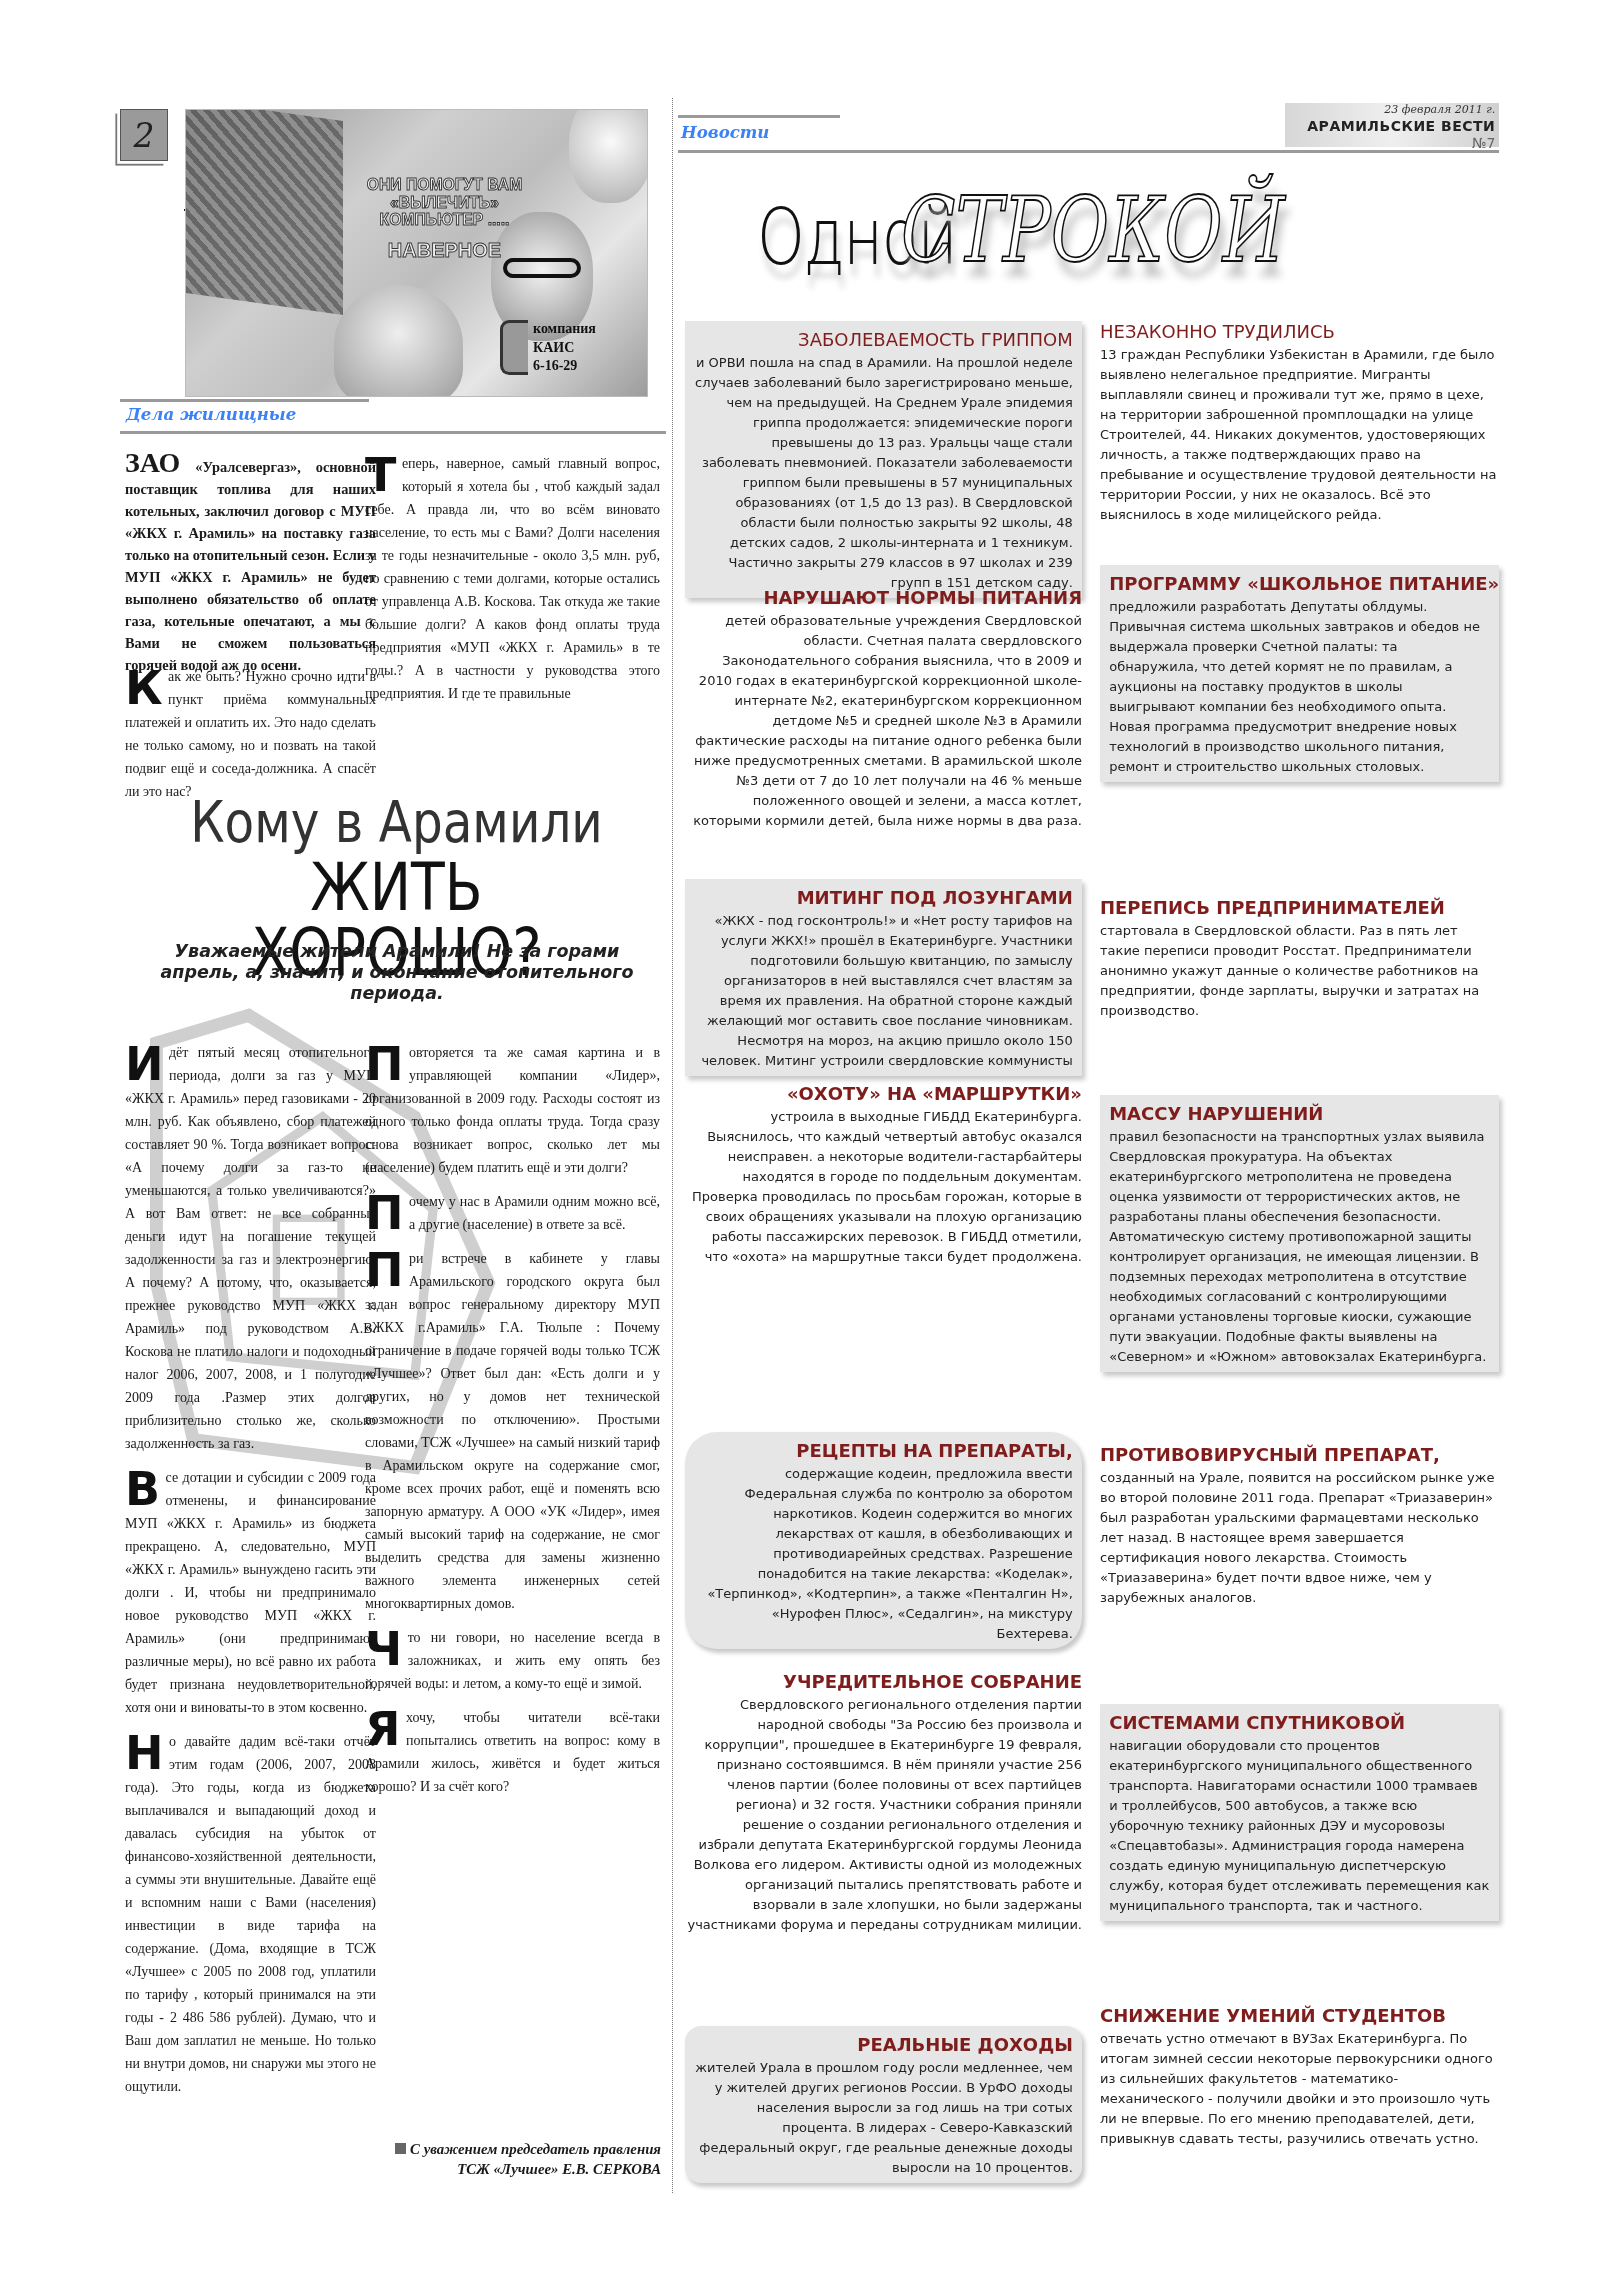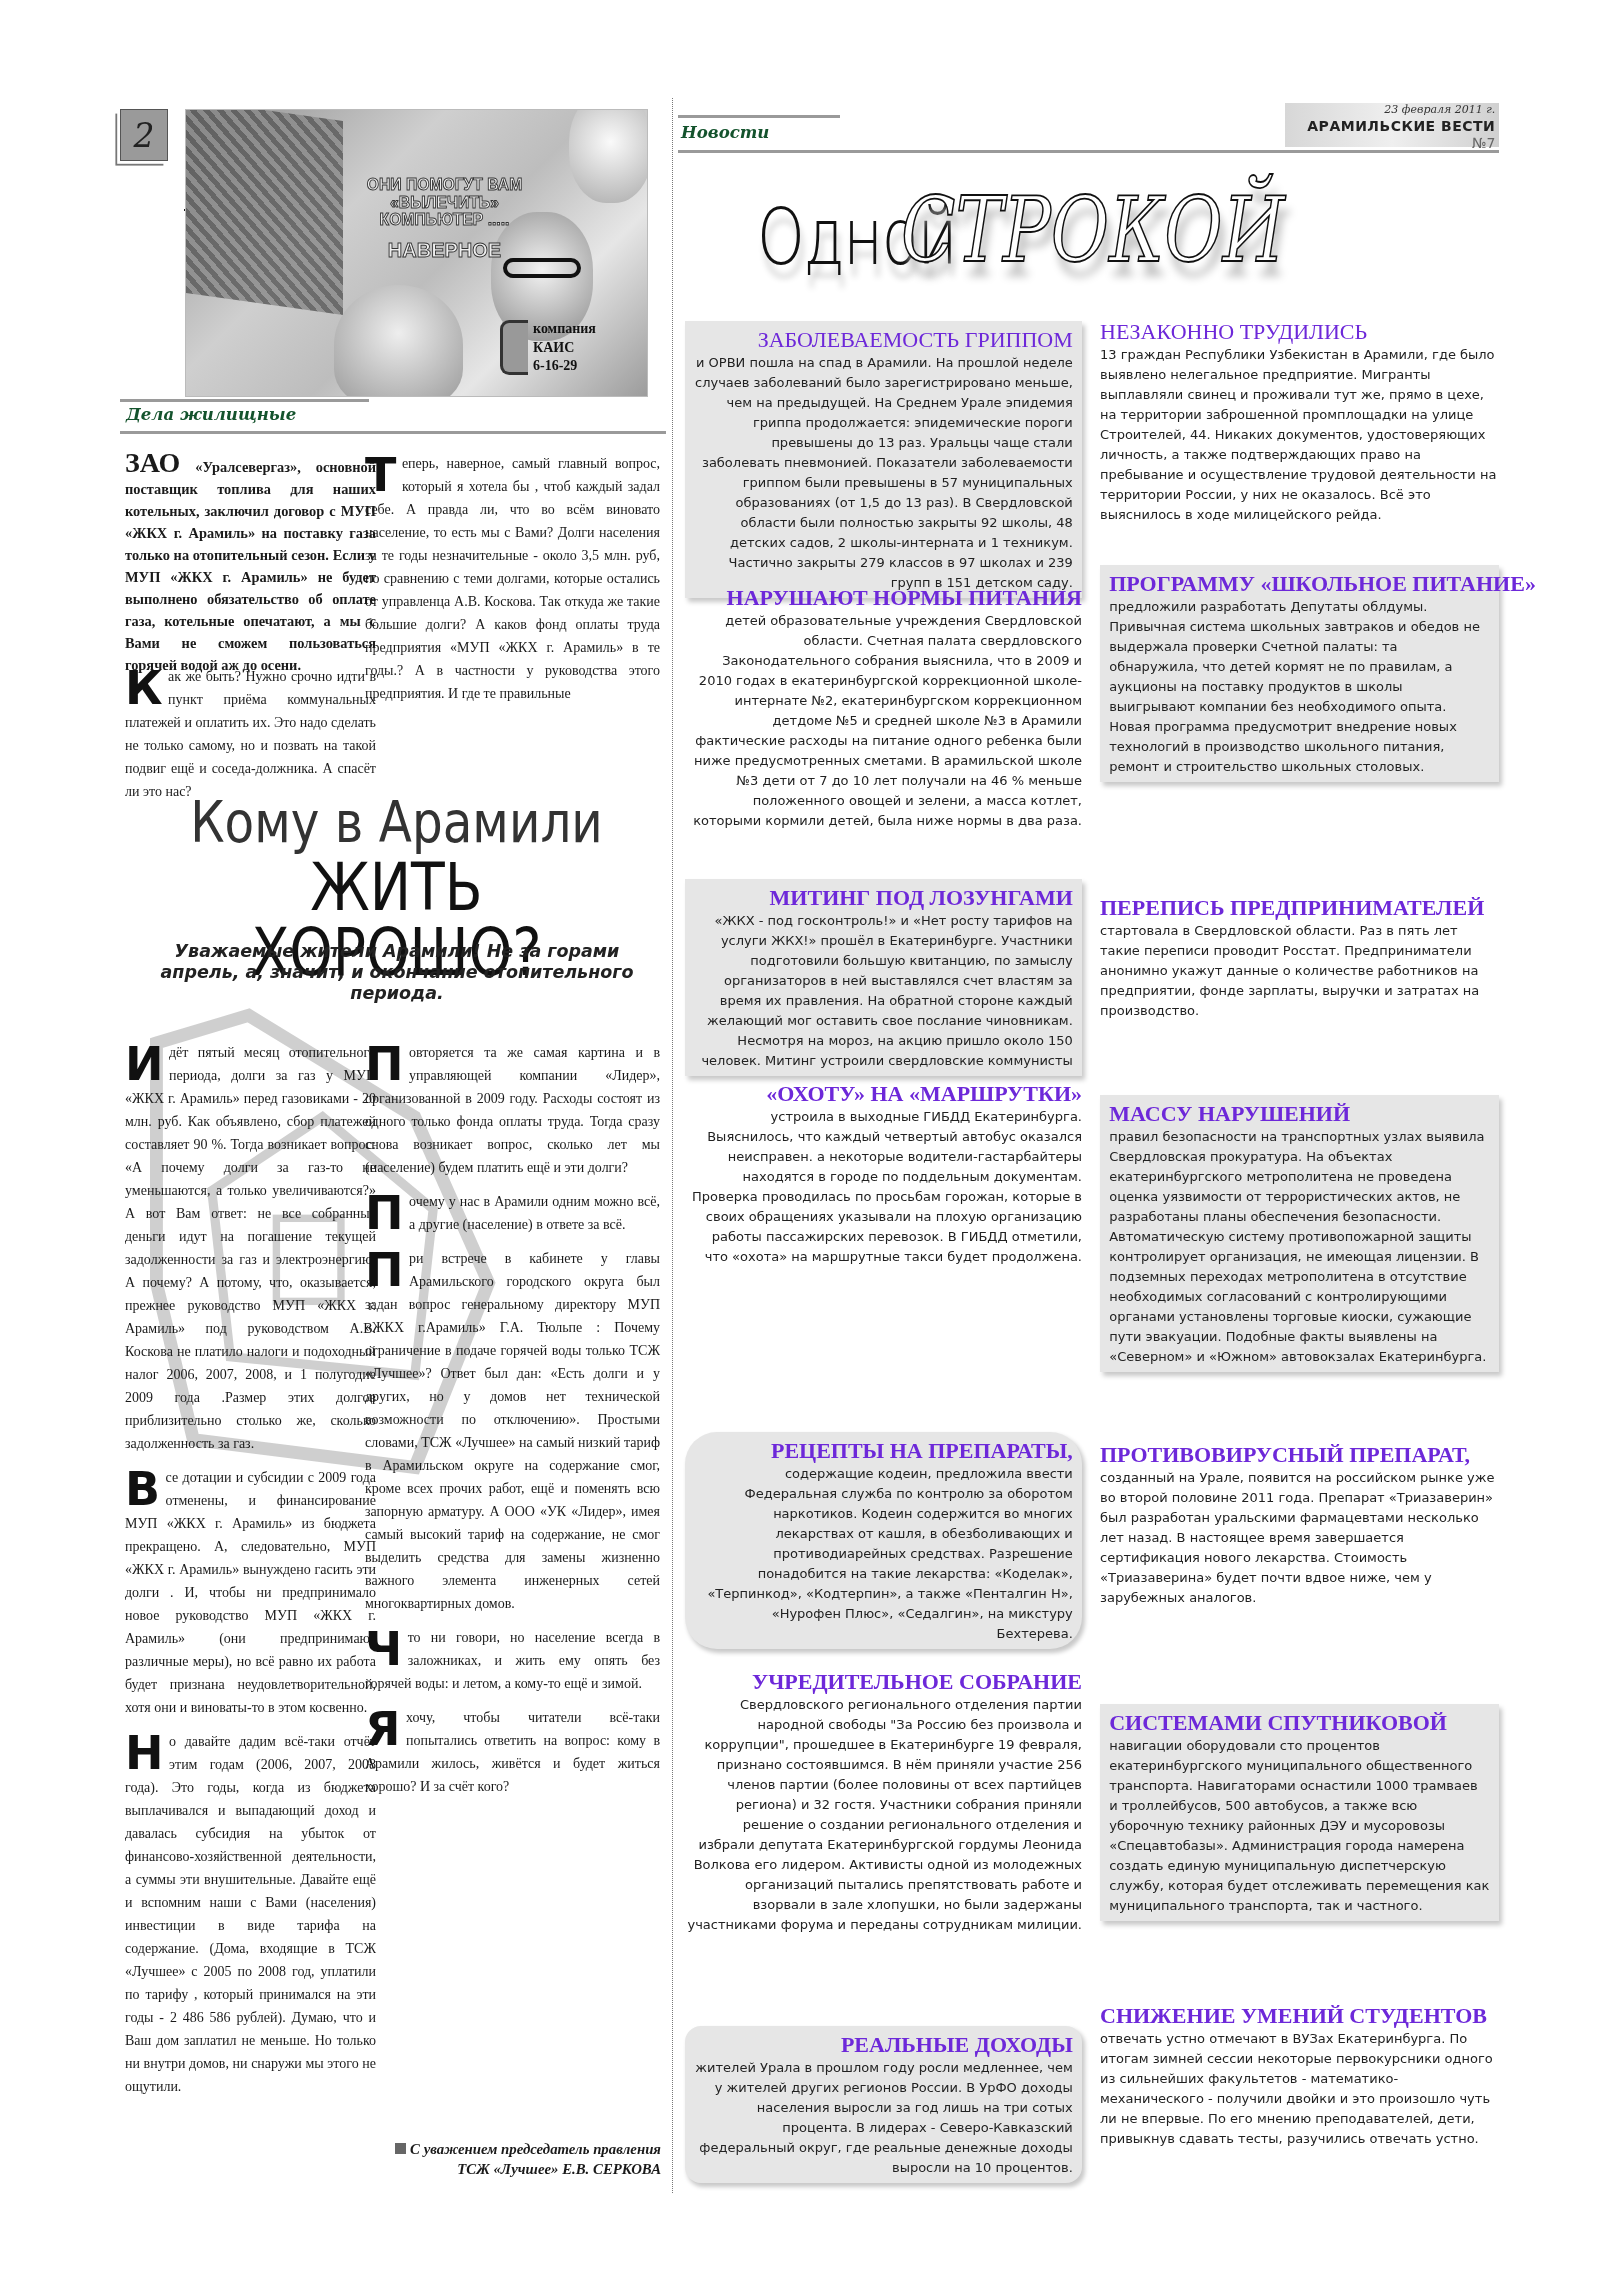--- a/index.html
+++ b/index.html
@@ -36,21 +36,21 @@
   .ad .slogan { position: absolute; left: 166px; top: 66px; width: 185px;
     font-family: "Liberation Sans", sans-serif; font-weight: bold; color: #eee; -webkit-text-stroke: 0.9px #333;
     font-size: 15.7px; line-height: 17.5px; text-align: center; }
   .ad .slogan .big { font-size: 20px; display: block; margin-top: 13px; }
   .ad .company { position: absolute; left: 314px; top: 210px; width: 129px;
     font-family: "Liberation Serif", serif; font-weight: bold; font-size: 14px; line-height: 18.5px; color: #111; padding-left: 33px; }
   .ad .company .logo { position: absolute; left: 0; top: 0; width: 28px; height: 55px; border: 3.7px solid #333; border-right: none; border-radius: 9.2px 0 0 9.2px; background: #999; }
 
   
   .sec-rule { position: absolute; height: 2.8px; background: #9a9a9a; }
-  .sec-title { position: absolute; font-family: "DejaVu Serif", serif; font-style: italic; font-weight: bold; font-size: 16.6px; color: #14532d; }
+  .sec-title { position: absolute; font-family: "DejaVu Serif", serif; font-style: italic; font-weight: bold; font-size: 16.6px; color: #3b82f6; }
 
   
   .masthead { position: absolute; left: 1285px; top: 103px; width: 214px; height: 44px;
     background: linear-gradient(90deg,#d7d7d7,#efefef,#d0d0d0); text-align: right; padding-right: 3.7px; }
   .mast-date { font-family: "DejaVu Serif", serif; font-style: italic; font-size: 11px; color: #333; line-height: 14.8px; }
   .mast-name { font-family: "DejaVu Sans", sans-serif; font-weight: bold; font-size: 14px; letter-spacing: 0.5px; color: #222; }
   .mast-num { font-family: "DejaVu Sans", sans-serif; font-size: 14px; color: #666; }
 
   .headline {
     position: absolute; left: 757px; top: 162px; width: 646px; height: 120px;
@@ -81,21 +81,21 @@
   .watermark { position: absolute; left: 138px; top: 1006px; width: 369px; height: 480px; opacity: .35; }
 
   .sign { position: absolute; left: 343px; top: 2139px; width: 318px; text-align: right;
     font-style: italic; font-weight: bold; font-size: 14.8px; line-height: 20px; }
   .sign .sq { display: inline-block; width: 11px; height: 11px; background: #666; margin-right: 3.7px; }
 
   
   .news { position: absolute; font-family: "DejaVu Sans", sans-serif; font-size: 13px; line-height: 20px; color: #222; }
   .news.boxed { background: #e6e6e6; box-shadow: 2.8px 3.7px 4.6px #c9c9c9; padding: 5.5px 9.2px; }
   .news.right { text-align: right; }
-  .news .nh { font-size: 22px; line-height: 26px; font-weight: bold; color: #6d28d9; white-space: nowrap; font-family: Liberation Serif, serif; }
+  .news .nh { font-size: 18px; line-height: 26px; font-weight: bold; color: #7f1d1d; white-space: nowrap; }
   .news .nh.light { font-weight: normal; }
 </style>
 </head>
 <body>
 
 <div class="page-num">2</div>
 <div class="ad-label">реклама</div>
 <div class="ad">
   <div class="laptop"></div>
   <div class="face3"></div>

